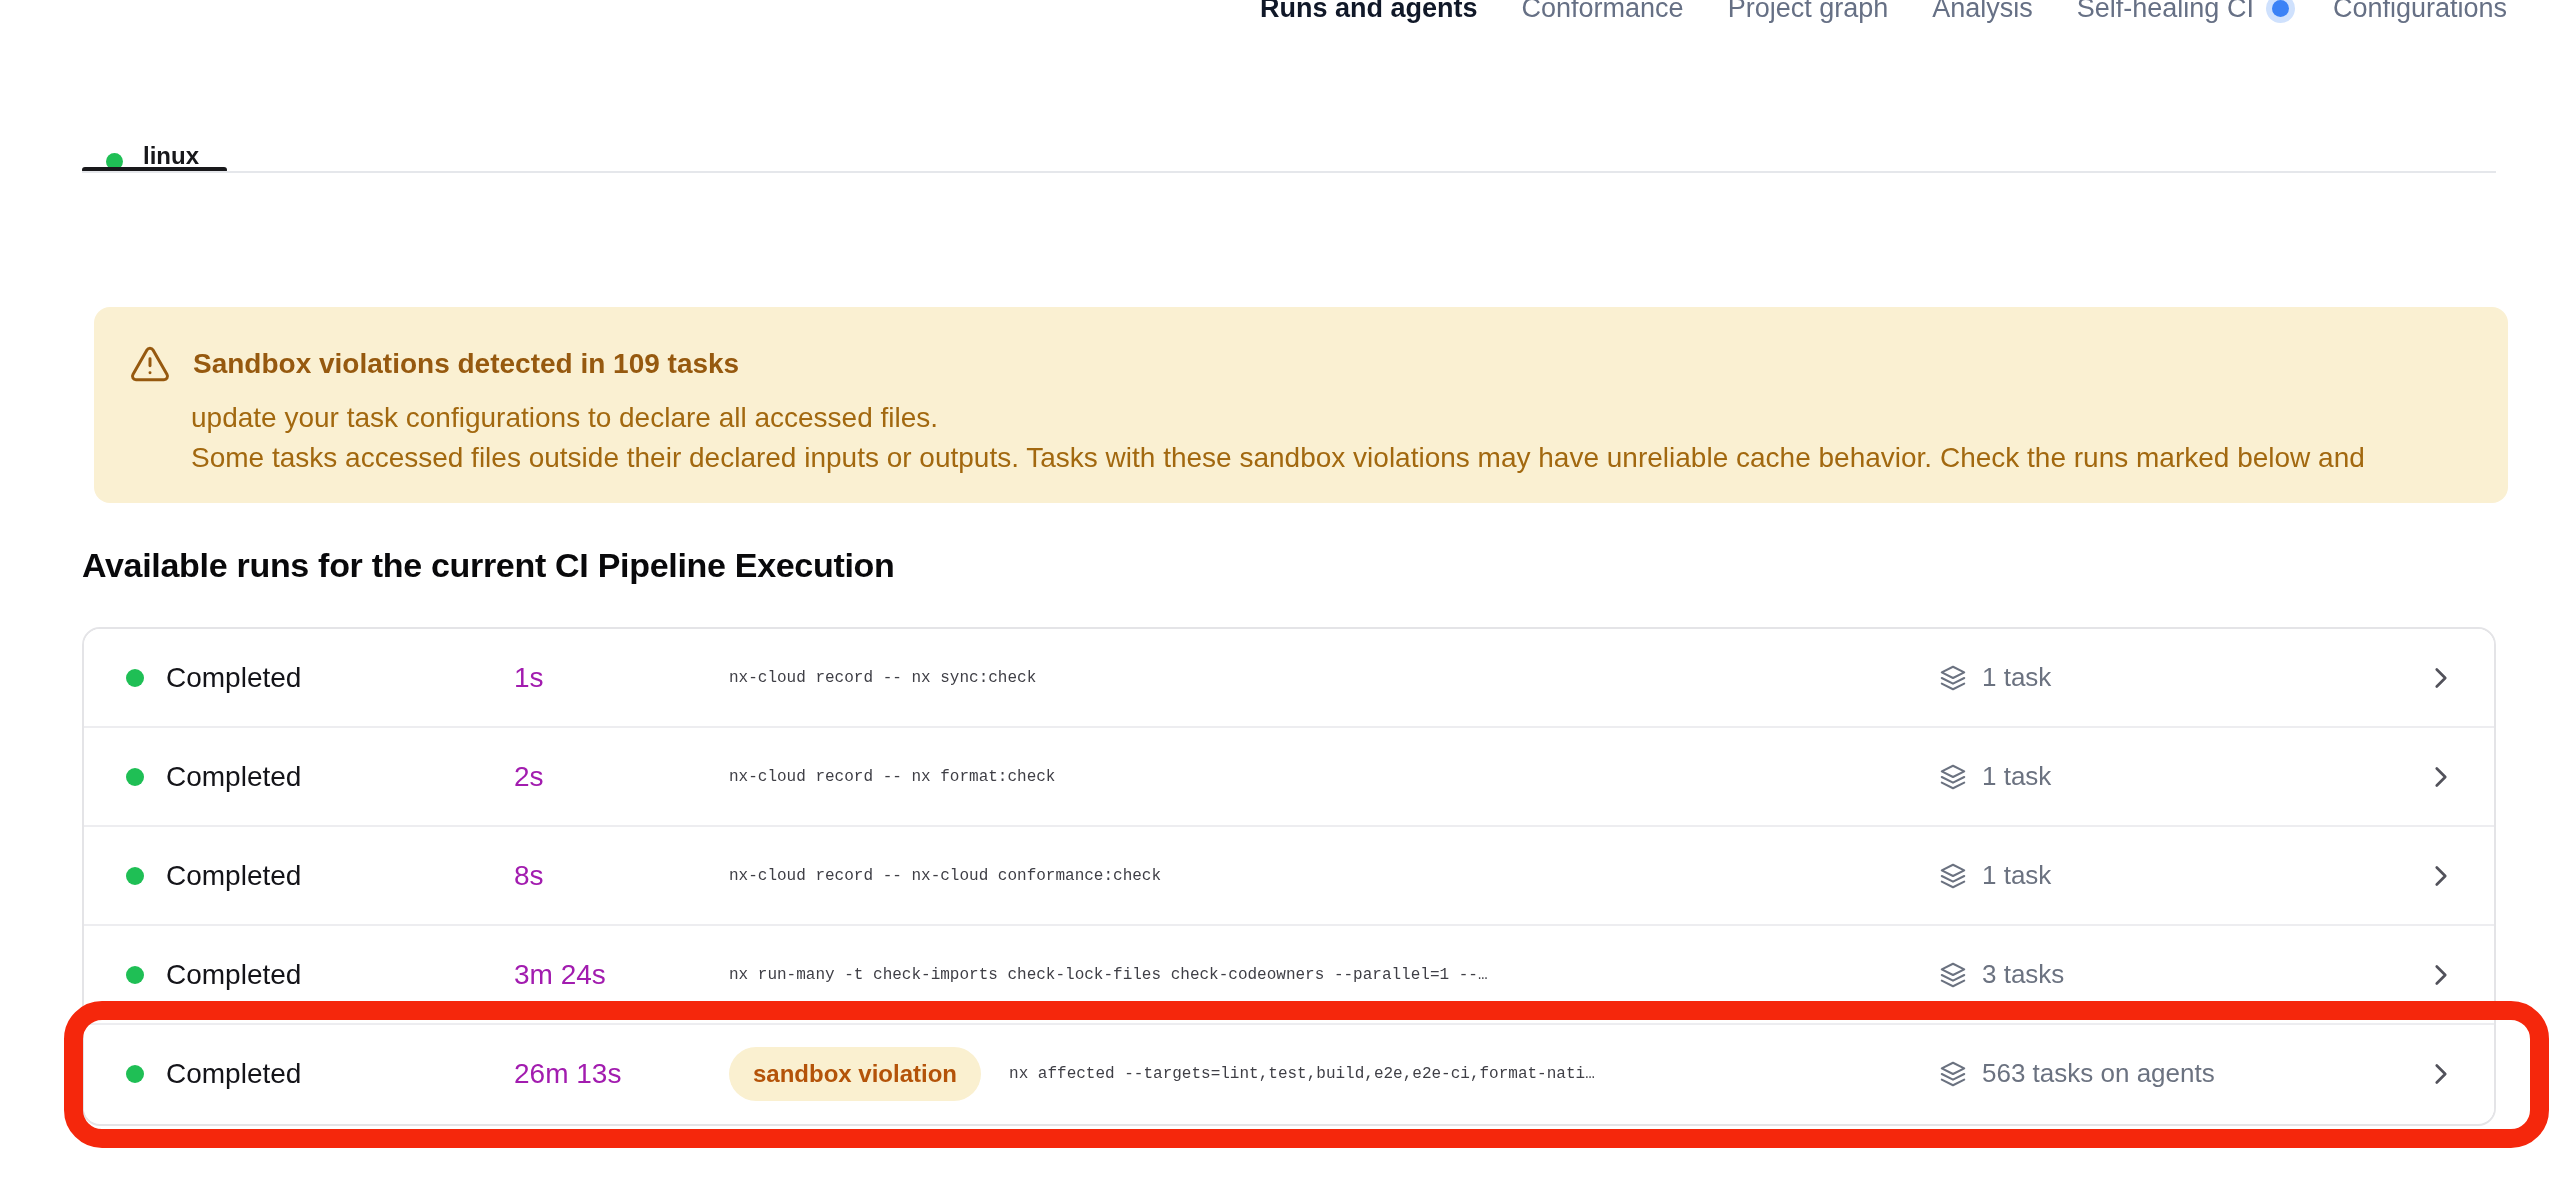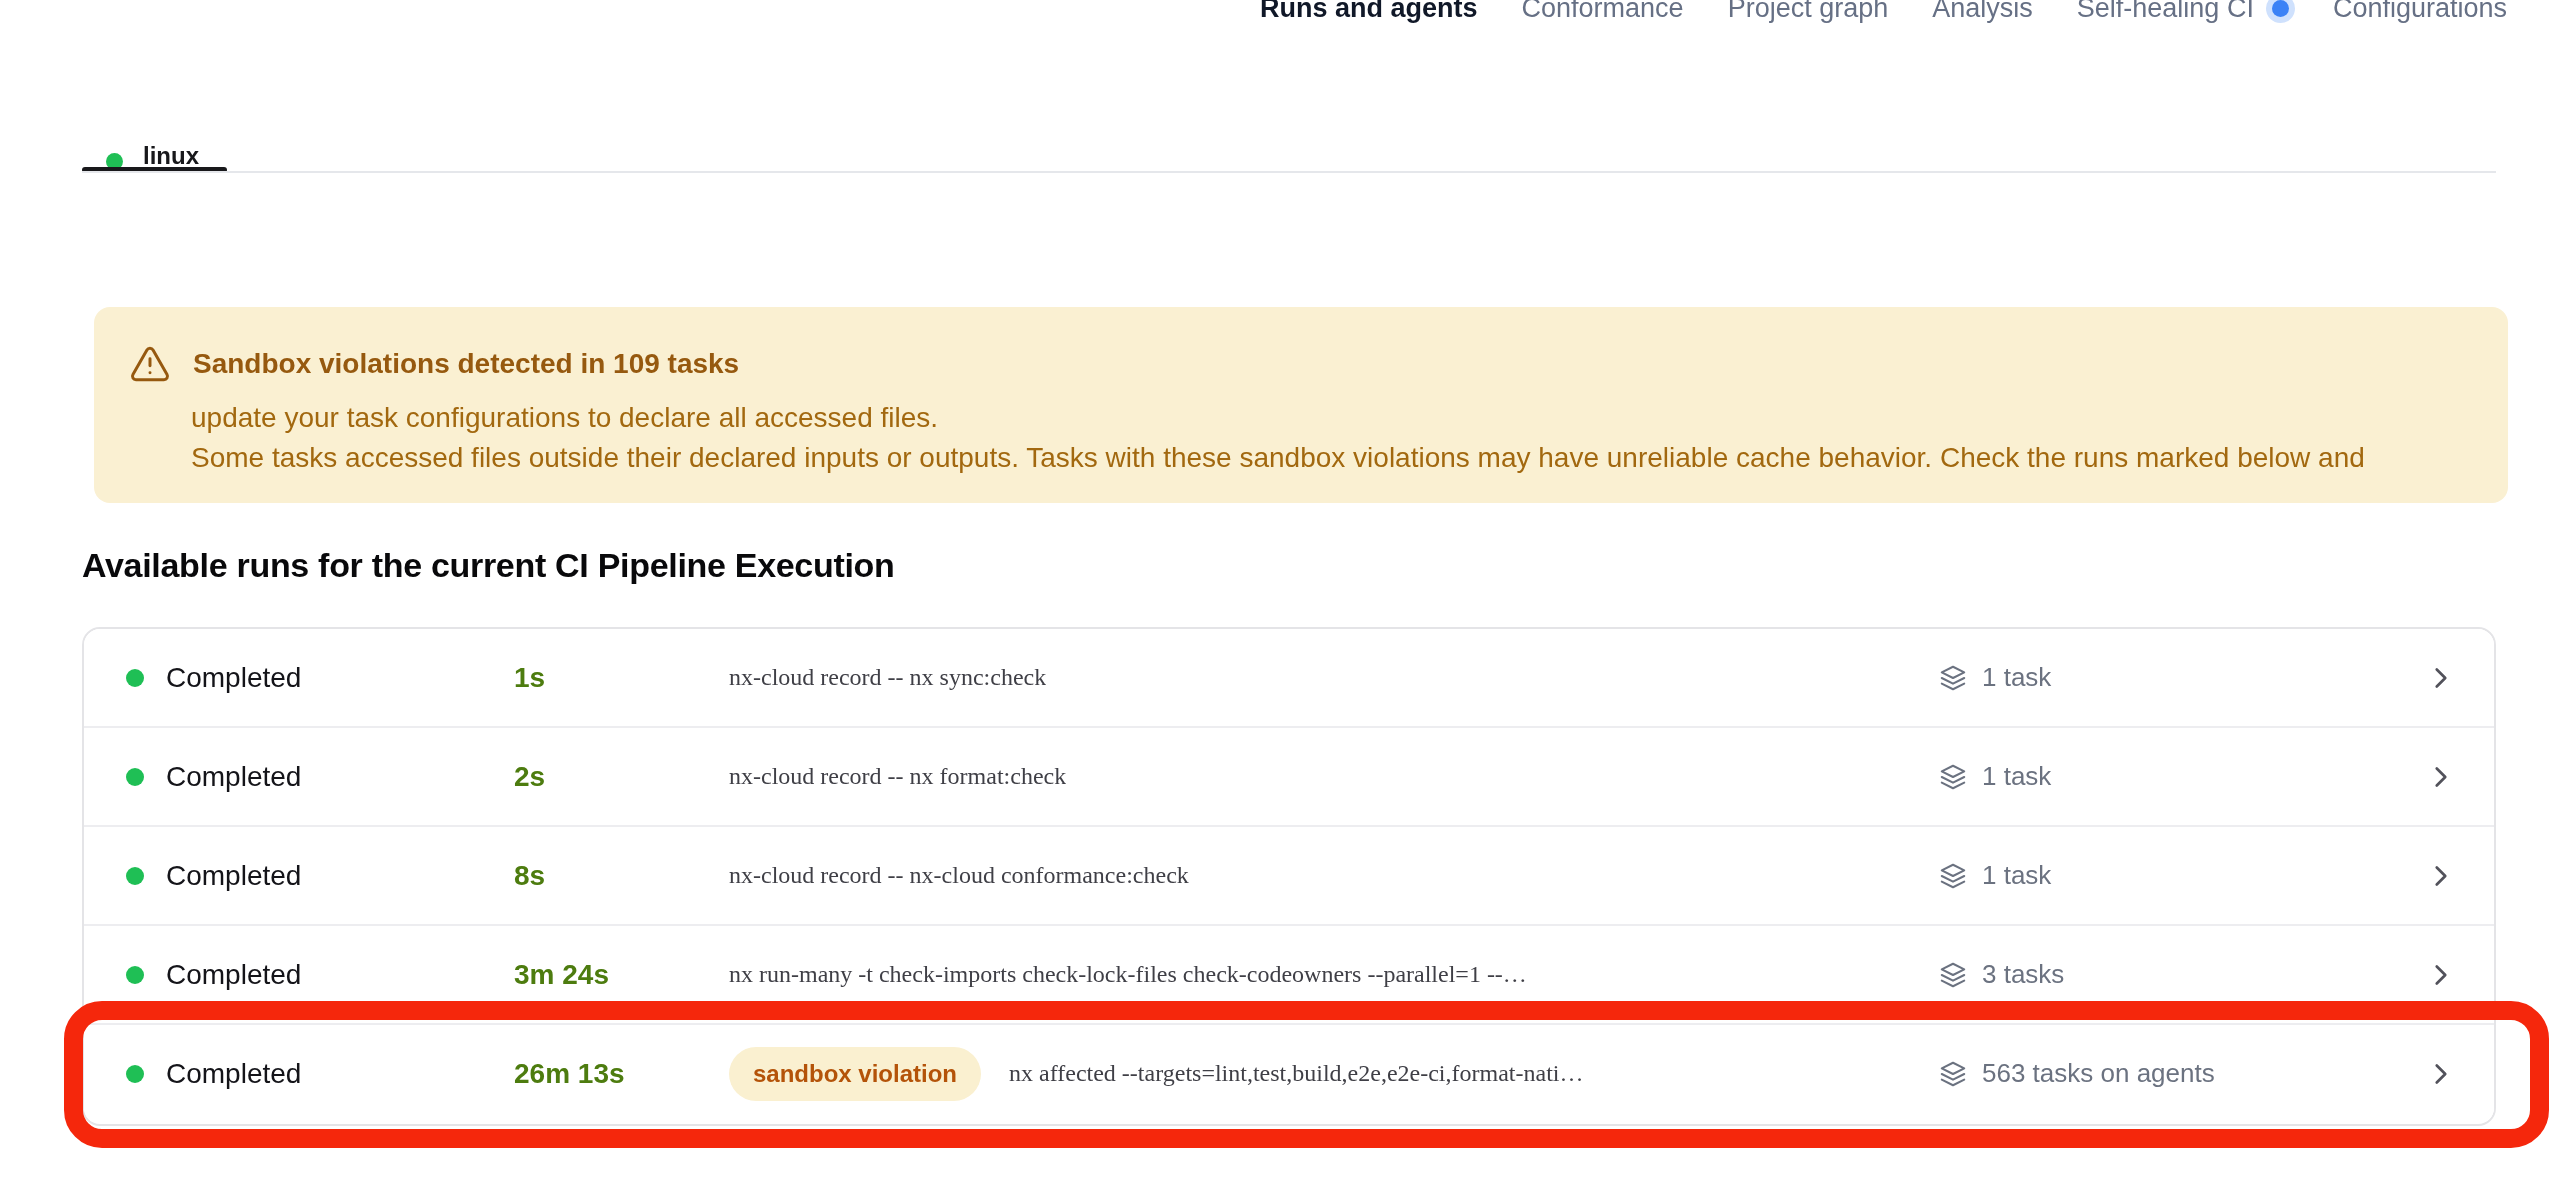--- a/index.html
+++ b/index.html
@@ -70,25 +70,25 @@
   }
   .run-row{
     display:grid;
     grid-template-columns:388px 215px 1fr 476px 44px;
     align-items:center;
     height:97px;padding:0 36px 0 42px;
     cursor:pointer;background:#ffffff;
   }
   .run-row + .run-row{border-top:2px solid #ededf0;}
   .run-status{display:flex;align-items:center;gap:22px;font-size:28px;font-weight:500;color:#141419;}
-  .run-duration{font-size:28px;color:#4d7c0f;font-weight:bold;}
+  .run-duration{font-size:28px;color:#a21caf;}
   .run-command-cell{display:flex;align-items:center;gap:28px;overflow:hidden;}
   .run-command{
-    font-family:Liberation Serif, serif;
-    font-size:24px;color:#3f3f46;white-space:nowrap;overflow:hidden;
+    font-family:Liberation Mono, monospace;
+    font-size:16px;color:#3f3f46;white-space:nowrap;overflow:hidden;
   }
   .violation-badge{
     flex:none;background:#faf0d0;color:#b45309;
     font-size:24px;font-weight:700;line-height:1;
     padding:15px 24px;border-radius:991px;
   }
   .run-tasks{display:flex;align-items:center;gap:14px;font-size:26px;color:#6b7280;}
   .run-tasks svg{flex:none;}
   .chevron-cell{display:flex;align-items:center;justify-content:flex-end;}
 

